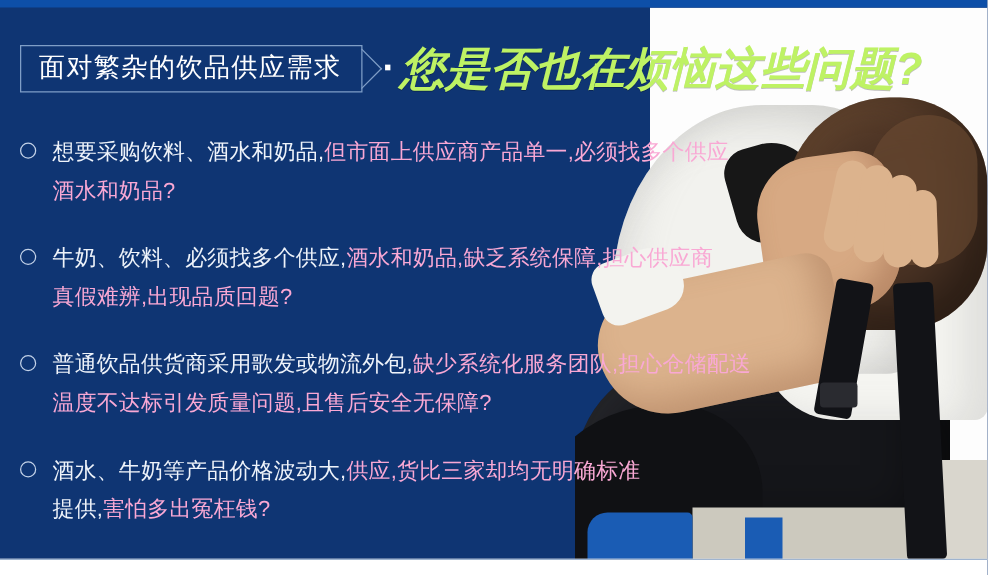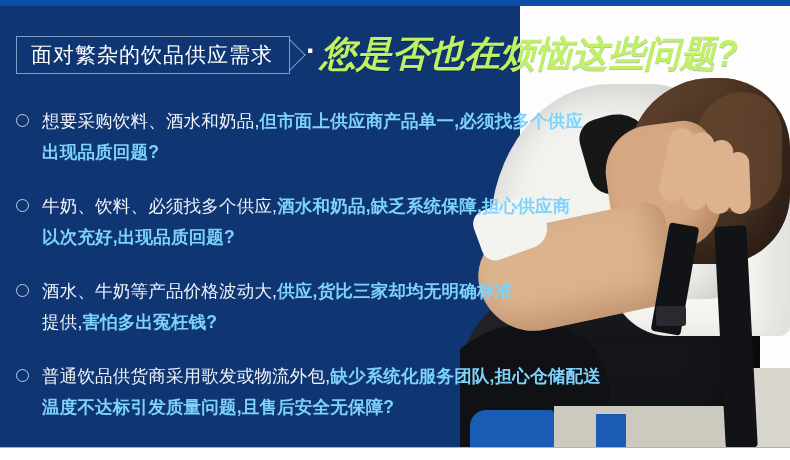--- a/index.html
+++ b/index.html
@@ -239,20 +239,21 @@
     width: 640px;
     height: 442px;
     z-index: 5;
   }
 
   .header-row {
     position: absolute;
     left: 16px;
     top: 30px;
     display: flex;
+    align-items: center;
   }
 
   .tag-box {
     border: 1px solid #7f9ec7;
     padding: 7px 16px 8px 14px;
     position: relative;
     margin-right: 2px;
   }
   .tag-box-text {
     font-size: 21px;
@@ -312,21 +313,21 @@
     margin-top: 8px;
     margin-right: 13px;
   }
   .bullet-body {
     font-size: 17.5px;
     line-height: 31px;
     color: #ffffff;
     letter-spacing: .2px;
   }
   .t-light { font-weight: normal; color: #eef3fa; }
-  .t-bold  { font-weight: bold;   color: #7dd3fc; }
+  .t-bold  { font-weight: normal;   color: #f9a8d4; }
 </style>
 </head>
 <body>
 
 <div class="banner">
 
   <div class="top-stripe"></div>
 
   <div class="photo">
     <div class="photo-bg-blue"></div>
@@ -366,45 +367,45 @@
       <div class="dot-sep">·</div>
       <div class="headline">您是否也在烦恼这些问题?</div>
     </div>
 
     <div class="bullets">
 
       <div class="bullet">
         <div class="ring-icon"></div>
         <div class="bullet-body">
           <span class="t-light">想要采购饮料、酒水和奶品,</span><span class="t-bold">但市面上供应商产品单一,必须找多个供应</span><br>
-          <span class="t-bold">出现品质回题?</span>
+          <span class="t-bold">酒水和奶品?</span>
         </div>
       </div>
 
       <div class="bullet">
         <div class="ring-icon"></div>
         <div class="bullet-body">
           <span class="t-light">牛奶、饮料、必须找多个供应,</span><span class="t-bold">酒水和奶品,缺乏系统保障,担心供应商</span><br>
-          <span class="t-bold">以次充好,出现品质回题?</span>
+          <span class="t-bold">真假难辨,出现品质回题?</span>
+        </div>
+      </div>
+
+      <div class="bullet">
+        <div class="ring-icon"></div>
+        <div class="bullet-body">
+          <span class="t-light">普通饮品供货商采用歌发或物流外包,</span><span class="t-bold">缺少系统化服务团队,担心仓储配送</span><br>
+          <span class="t-bold">温度不达标引发质量问题,且售后安全无保障?</span>
         </div>
       </div>
 
       <div class="bullet">
         <div class="ring-icon"></div>
         <div class="bullet-body">
           <span class="t-light">酒水、牛奶等产品价格波动大,</span><span class="t-bold">供应,货比三家却均无明确标准</span><br>
           <span class="t-light">提供,</span><span class="t-bold">害怕多出冤枉钱?</span>
         </div>
       </div>
 
-      <div class="bullet">
-        <div class="ring-icon"></div>
-        <div class="bullet-body">
-          <span class="t-light">普通饮品供货商采用歌发或物流外包,</span><span class="t-bold">缺少系统化服务团队,担心仓储配送</span><br>
-          <span class="t-bold">温度不达标引发质量问题,且售后安全无保障?</span>
-        </div>
-      </div>
-
     </div>
   </div>
 
   <div class="bottom-rule"></div>
 </div>
 
 </body></html>

